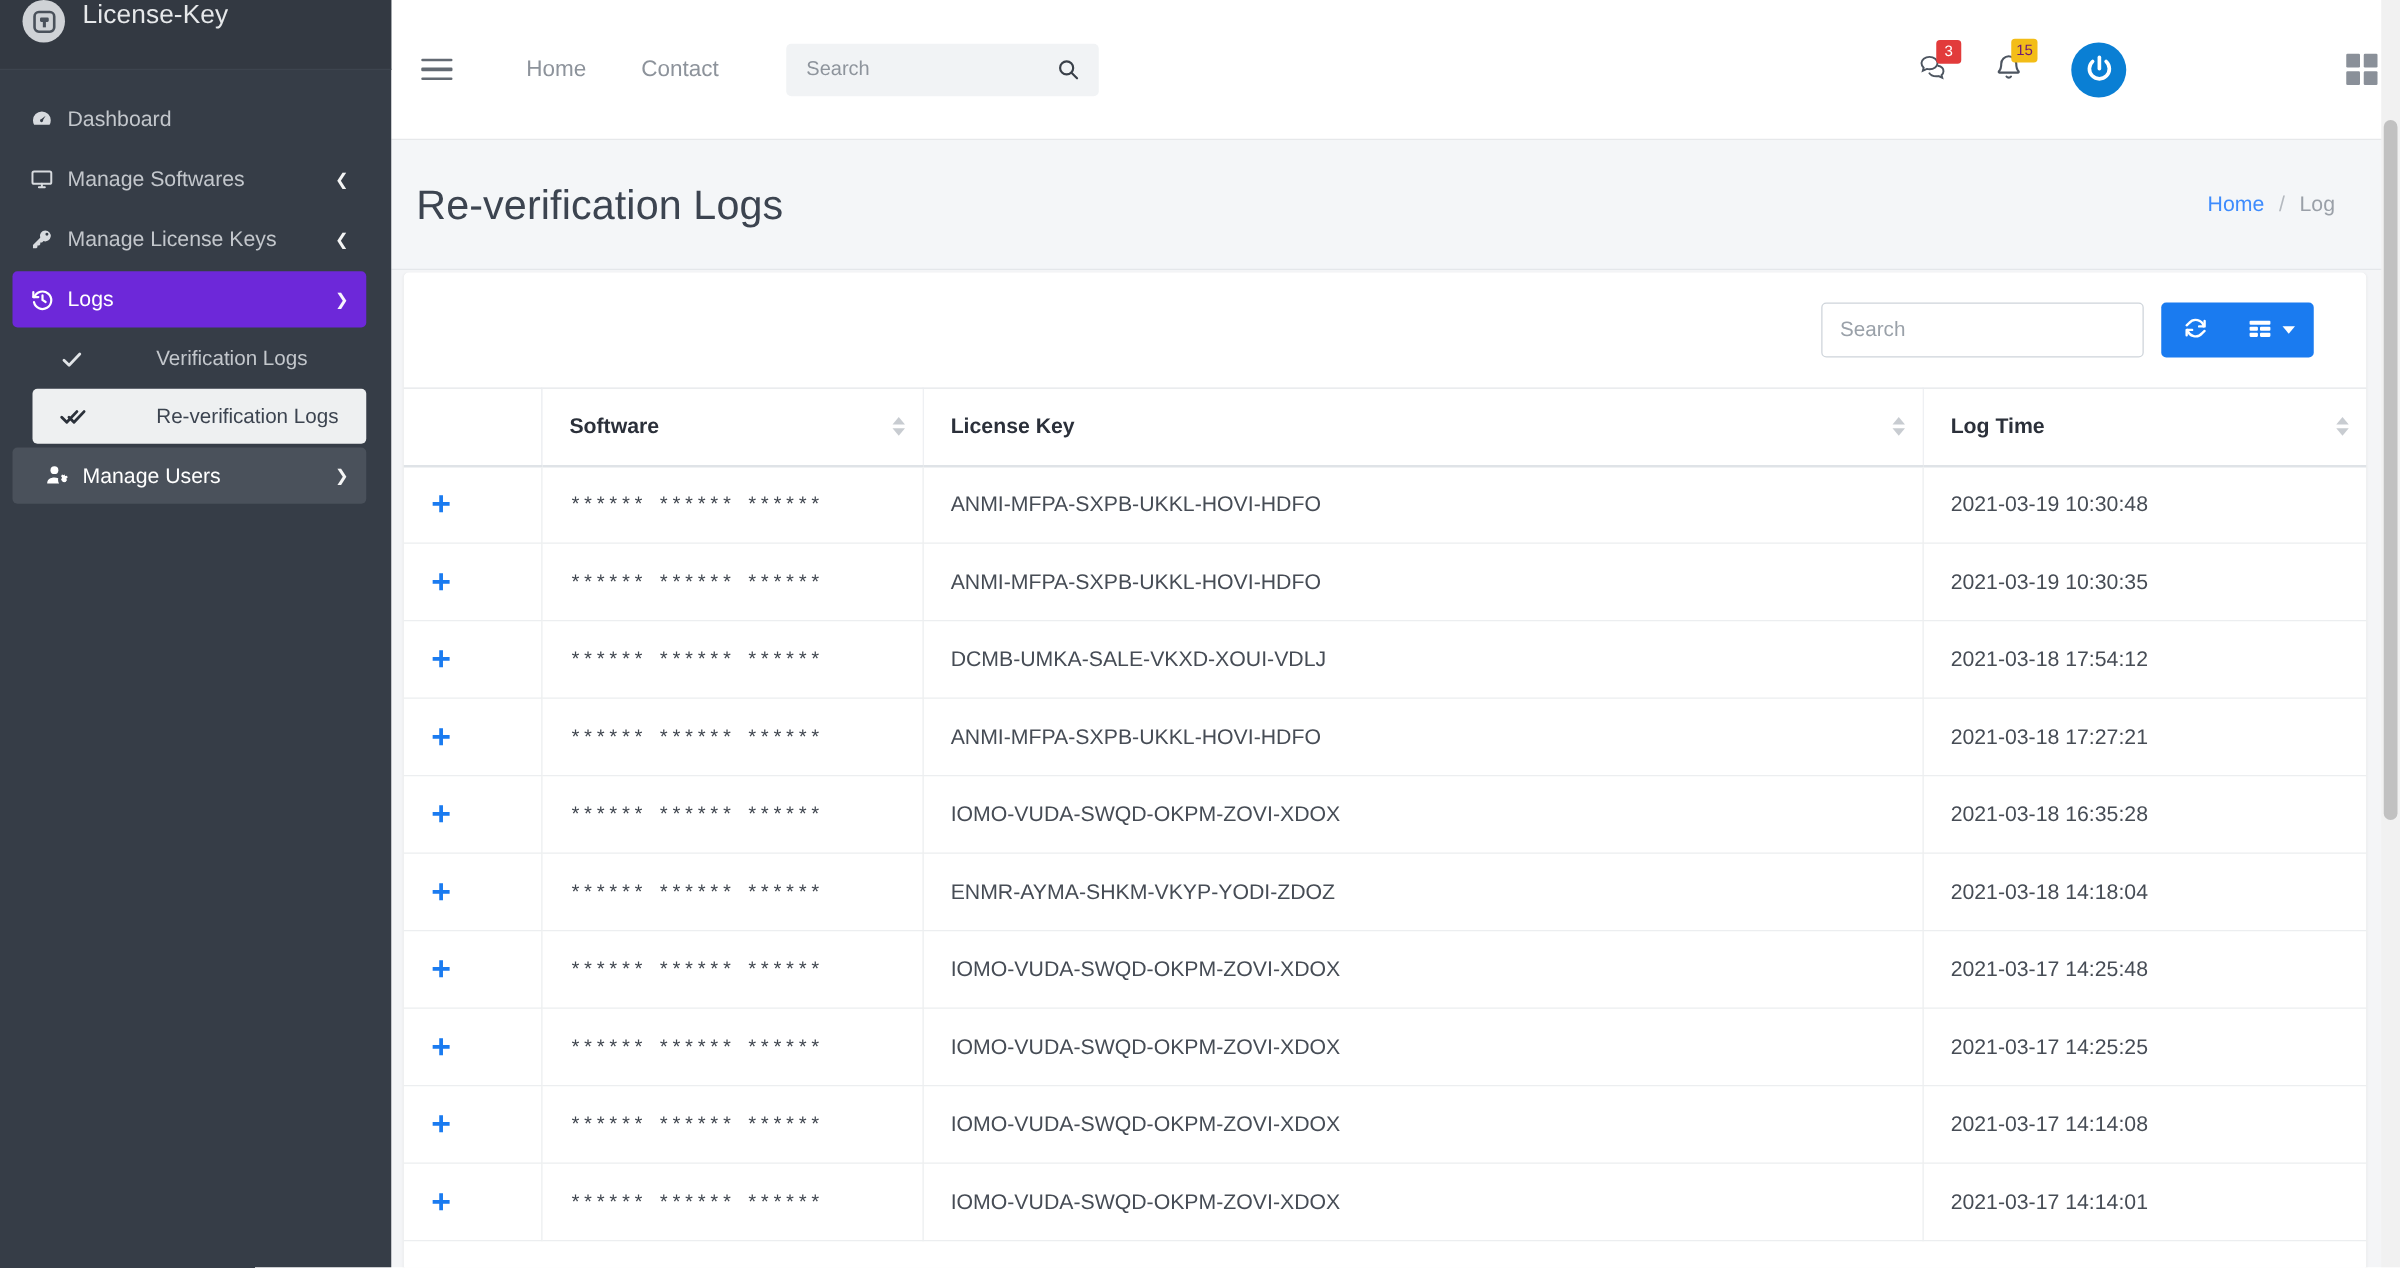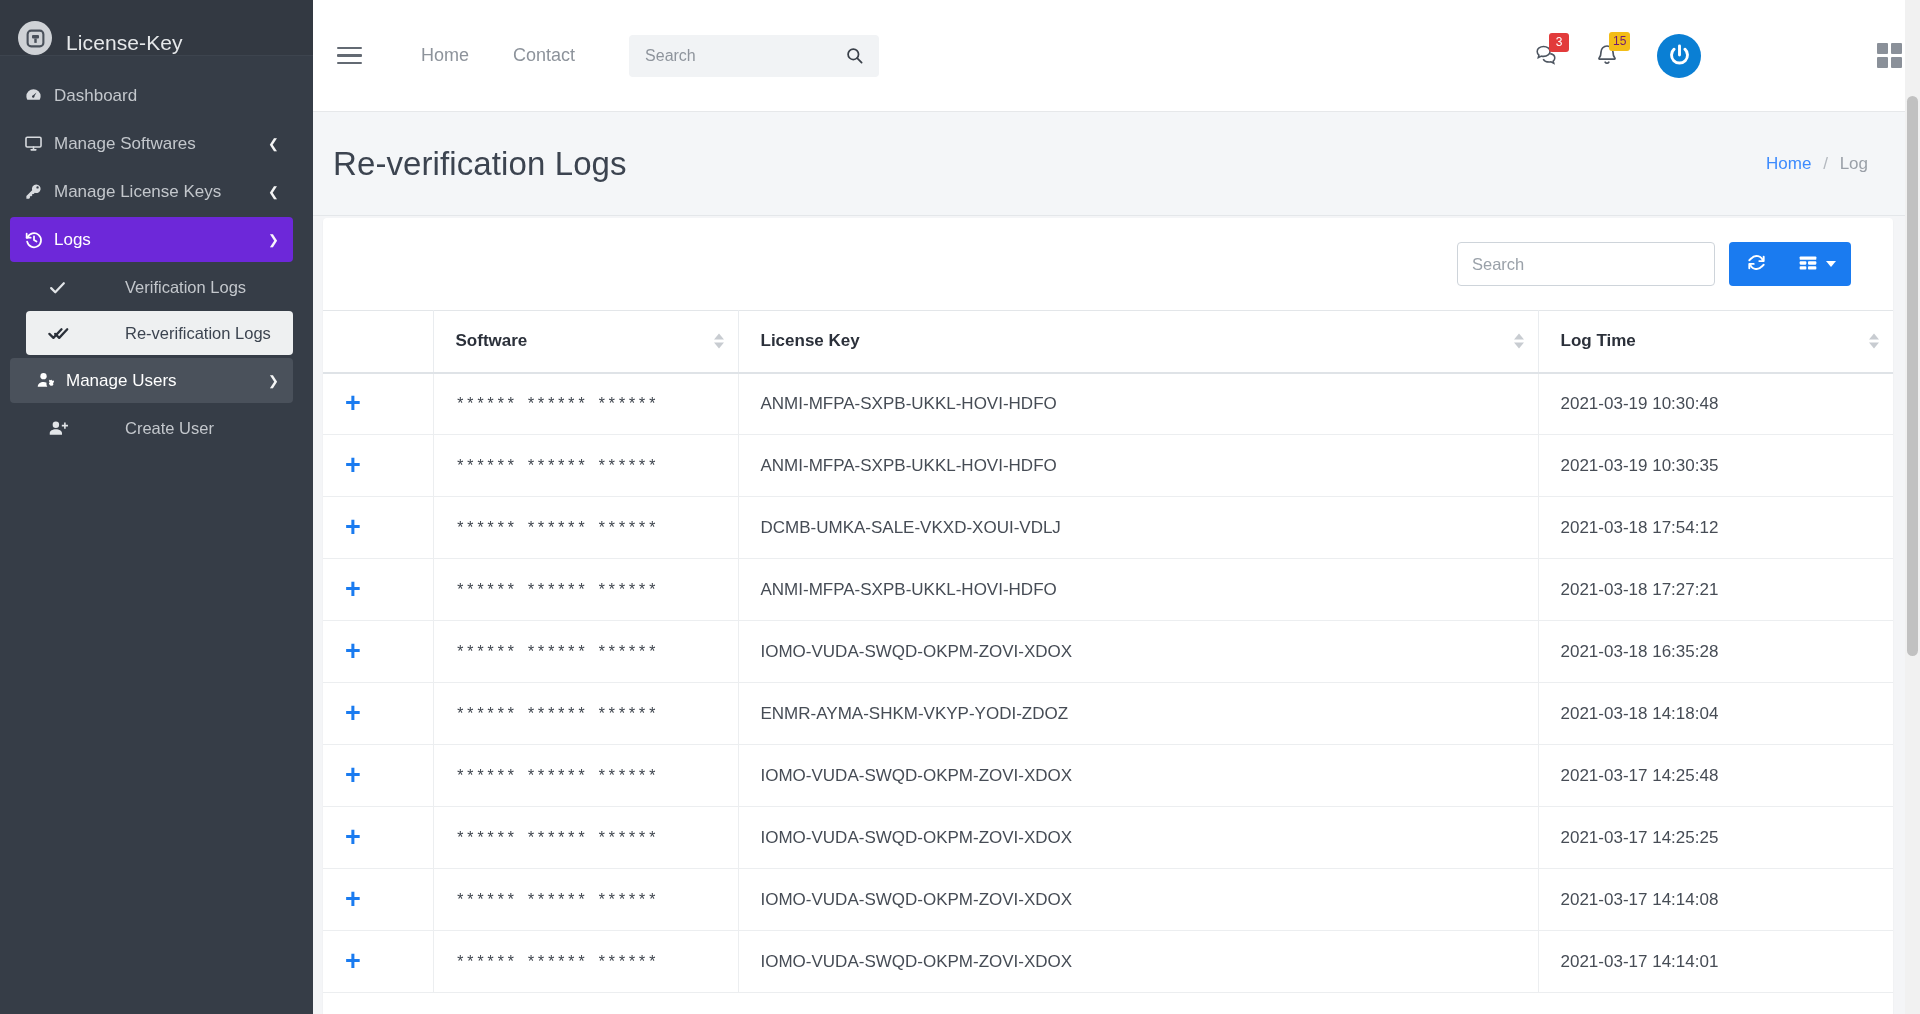--- a/index.html
+++ b/index.html
@@ -23,21 +23,21 @@
     position: absolute;
     left: 0; top: 0;
     width: 313px;
     height: 1014px;
     background: #363d47;
     z-index: 20;
   }
   .brand {
     height: 56px;
     display: flex;
-    align-items: flex-end;
+    align-items: flex-start;
     padding-left: 18px;
     background: #333942;
     border-bottom: 1px solid #3d444e;
   }
   .brand-logo {
     width: 34px; height: 34px;
     border-radius: 50%;
     background: #cfd2d6;
     display: flex; align-items: center; justify-content: center;
     flex: 0 0 auto;
@@ -472,30 +472,20 @@
             <path d="M2 19.2c0-3.5 2.9-5.4 6.6-5.4 1.3 0 2.5.24 3.5.68-.1.5-.16 1-.16 1.52 0 1.3.36 2.4.96 3.2H2z"></path>
             <circle cx="17.6" cy="16" r="2.1"></circle>
             <path d="M17.6 10.8l.85 1.5 1.7-.2.55 1.64-1.3 1.1.5 1.65-1.5.85-1.3-1.1-1.55.7-.85-1.5.95-1.45-.95-1.45.85-1.5 1.55.7z"></path>
           </svg>
         </span>
         <span class="nav-label">Manage Users</span>
         <span class="nav-caret">❯</span>
       </div>
 
 
-      <div class="subnav-item">
-        <span class="nav-ico">
-          <svg width="21" height="21" viewBox="0 0 24 24" fill="currentColor">
-            <circle cx="9" cy="7.6" r="3.7"></circle>
-            <path d="M9 12.8c-3.9 0-7 1.9-7 4.4V19h14v-1.8c0-2.5-3.1-4.4-7-4.4z"></path>
-            <path d="M18.4 5.2h1.8v2.6h2.6v1.8h-2.6v2.6h-1.8V9.6h-2.6V7.8h2.6z"></path>
-          </svg>
-        </span>
-        <span class="nav-label">Create User</span>
-      </div>
 
     </nav>
   </aside>
 
   <header id="topbar">
     <div class="hamburger">
       <span></span>
         <span></span>
         <span></span>
     </div>

